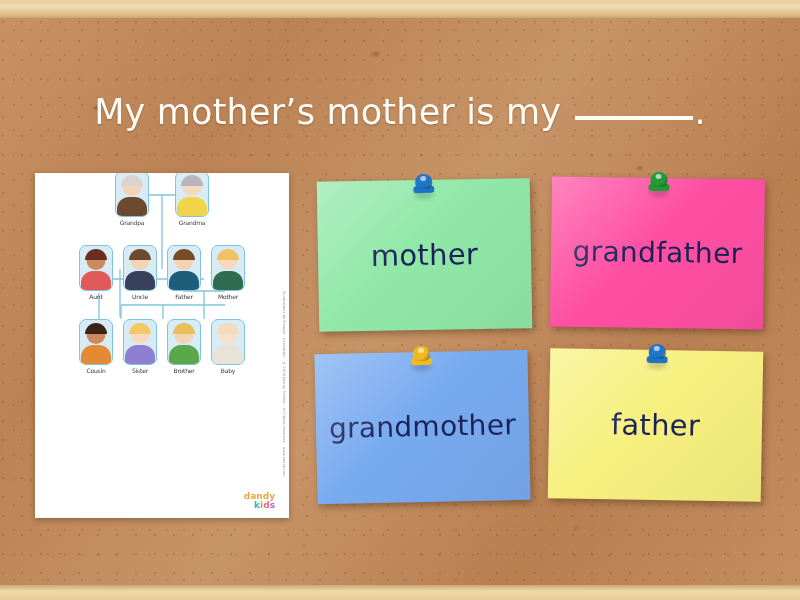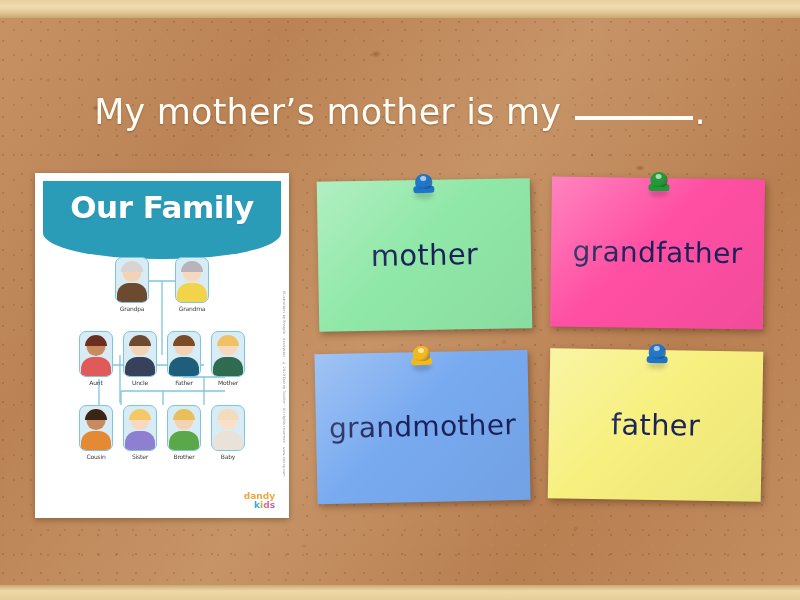--- a/index.html
+++ b/index.html
@@ -174,23 +174,20 @@
 
 <div id="board"></div>
 <div class="frame top"></div>
 <div class="frame bottom"></div>
 
 <div id="prompt">
   <span>My mother’s mother is my </span><span class="blank"></span><span>.</span>
 </div>
 
 <div id="poster">
-  <div class="ph">
-    <span>Our Family</span>
-  </div>
   <div class="tree">
     <svg class="lines" viewBox="0 0 254 215">
       <g stroke="#7fc4de" stroke-width="1.3" fill="none">
         <path d="M109 28 H145"></path>
         <path d="M127 28 V60 H127"></path>
         <path d="M62 112 H169"></path>
         <path d="M85 102 V124"></path>
         <path d="M127 60 V102"></path>
         <path d="M85 124 V150"></path>
         <path d="M85 150 H85"></path>

